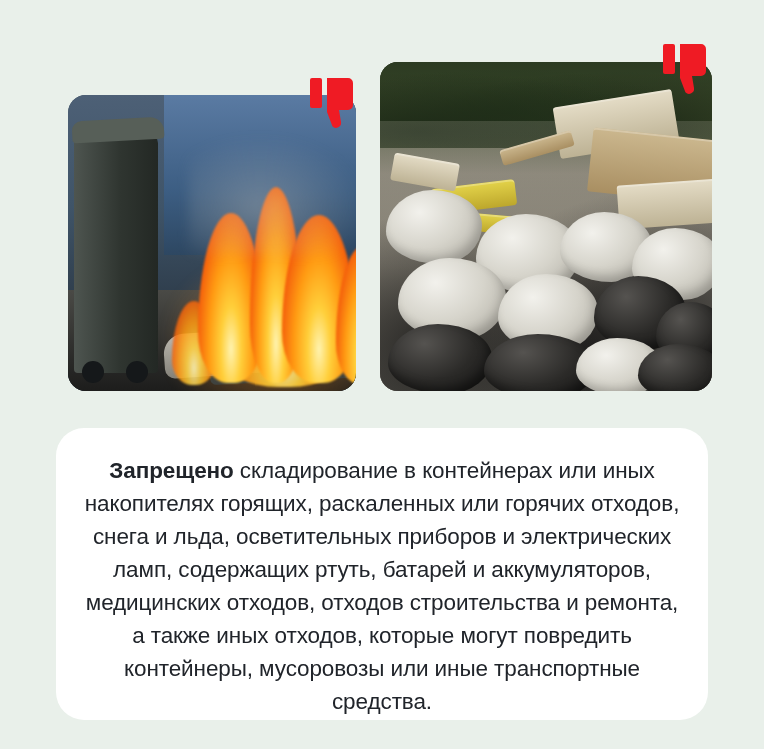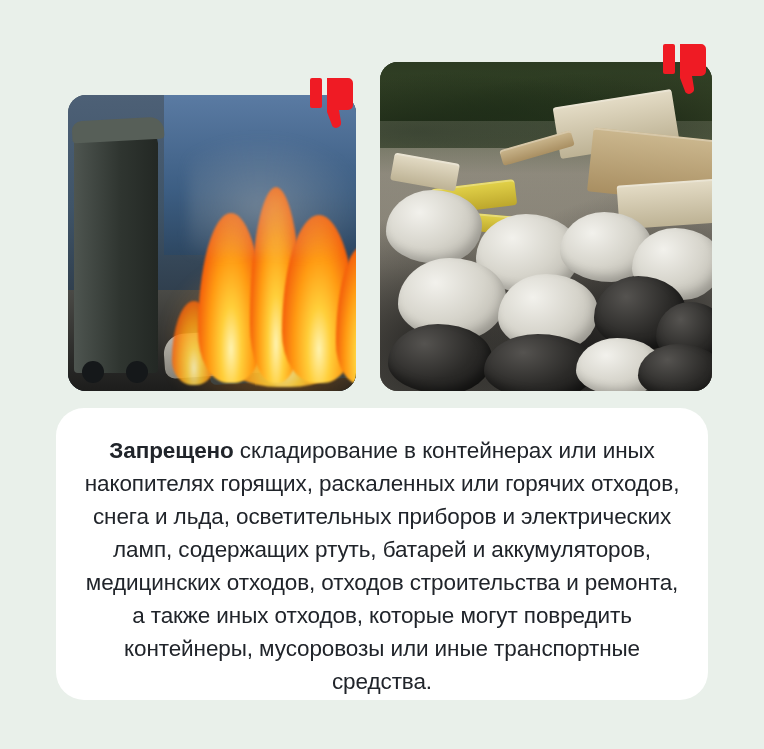--- a/index.html
+++ b/index.html
@@ -193,21 +193,21 @@
     width: 44px;
     height: 58px;
   }
   .dislike-left { left: 310px; top: 78px; }
   .dislike-right { left: 663px; top: 44px; }
 
   
   .text-card {
     position: absolute;
     left: 56px;
-    top: 408px;
+    top: 428px;
     width: 652px;
     height: 292px;
     background: #ffffff;
     border-radius: 28px;
     box-sizing: border-box;
     padding: 26px 28px 20px 28px;
   }
   .text-card p {
     margin: 0;
     text-align: center;

